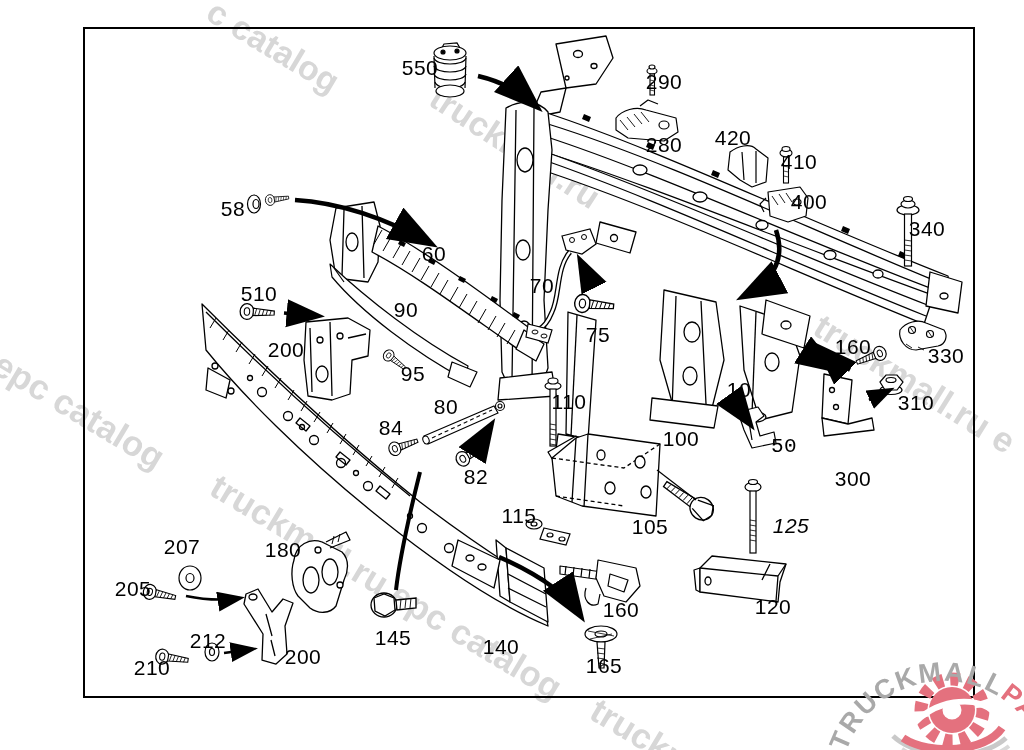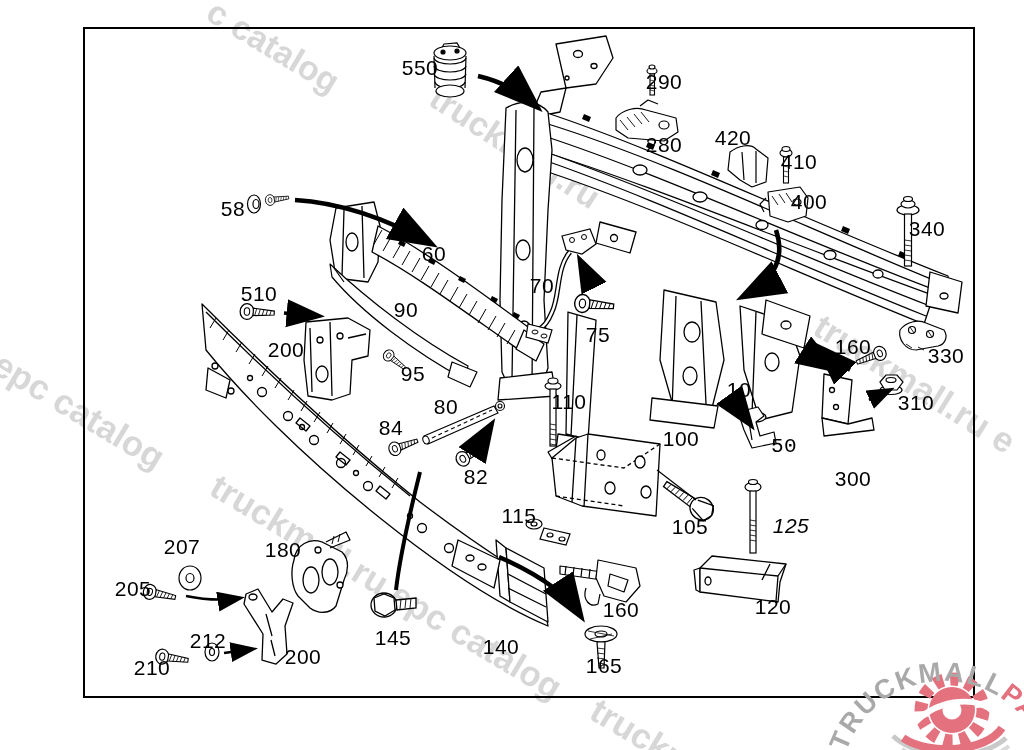--- a/index.html
+++ b/index.html
@@ -417,21 +417,21 @@
       <span class="plabel" style="left: 739px; top: 390px;">10</span>
       <span class="plabel" style="left: 569px; top: 402px;">110</span>
       <span class="plabel" style="left: 916px; top: 403px;">310</span>
       <span class="plabel" style="left: 446px; top: 407px;">80</span>
       <span class="plabel" style="left: 391px; top: 428px;">84</span>
       <span class="plabel" style="left: 853px; top: 433px; margin-top: 46px;">300</span>
       <span class="plabel" style="left: 681px; top: 439px;">100</span>
       <span class="plabel" style="left: 784px; top: 446px; font-family: Liberation Mono, monospace;">50</span>
       <span class="plabel" style="left: 476px; top: 477px;">82</span>
       <span class="plabel" style="left: 519px; top: 516px;">115</span>
-      <span class="plabel" style="left: 690px; top: 527px;">105</span>
+      <span class="plabel" style="left: 650px; top: 527px;">105</span>
       <span class="plabel" style="left: 791px; top: 526px; font-style: italic;">125</span>
       <span class="plabel" style="left: 182px; top: 547px;">207</span>
       <span class="plabel" style="left: 283px; top: 550px;">180</span>
       <span class="plabel" style="left: 133px; top: 589px;">205</span>
       <span class="plabel" style="left: 501px; top: 647px;">140</span>
       <span class="plabel" style="left: 621px; top: 610px;">160</span>
       <span class="plabel" style="left: 773px; top: 607px;">120</span>
       <span class="plabel" style="left: 393px; top: 638px;">145</span>
       <span class="plabel" style="left: 208px; top: 641px;">212</span>
       <span class="plabel" style="left: 152px; top: 668px;">210</span>

